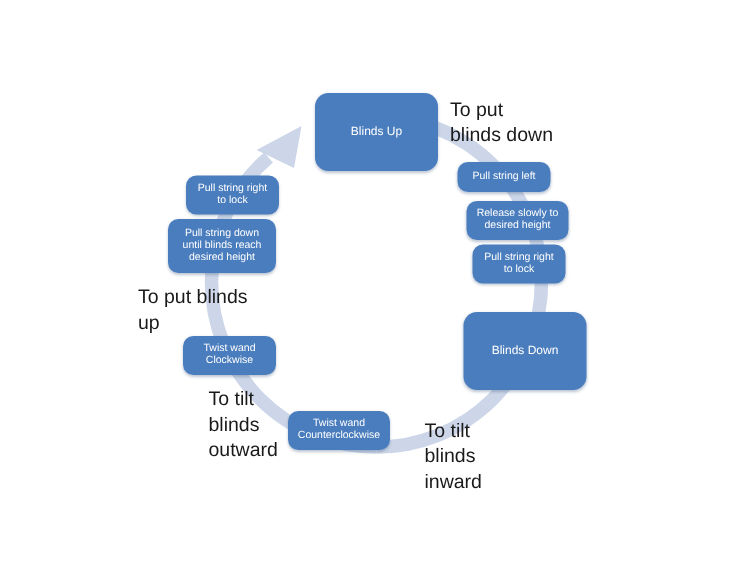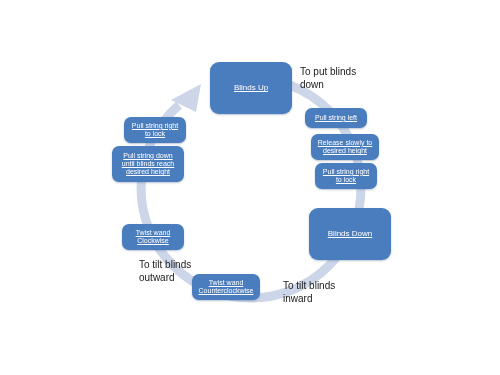--- a/index.html
+++ b/index.html
@@ -33,33 +33,32 @@
     border-radius: 7px;
     display: flex;
     align-items: center;
     justify-content: center;
     text-align: center;
     line-height: 1.18;
     box-sizing: border-box;
     padding: 2px 4px;
     box-shadow: 0 1px 2px rgba(60,90,130,0.35);
     z-index: 3;
-    text-decoration: underline;
   }
   .node.big {
     font-size: 8px;
     border-radius: 9px;
   }
   .node.small {
     font-size: 7px;
   }
   .caption {
     position: absolute;
     color: #1a1a1a;
-    font-size: 10px;
+    font-size: 13px;
     line-height: 1.3;
     z-index: 4;
     white-space: pre-line;
   }
 
   
   #node-blinds-up        { left: 210px; top: 62px;  width: 82px;  height: 52px; }
   #node-pull-left        { left: 305px; top: 108px; width: 62px;  height: 20px; }
   #node-release-slowly   { left: 311px; top: 134px; width: 68px;  height: 26px; }
   #node-pull-right-lock-r{ left: 315px; top: 163px; width: 62px;  height: 26px; }
@@ -97,14 +96,15 @@
   <div class="node small" id="node-pull-right-lock-r">Pull string right to lock</div>
   <div class="node big" id="node-blinds-down">Blinds Down</div>
   <div class="node small" id="node-twist-ccw">Twist wand Counterclockwise</div>
   <div class="node small" id="node-twist-cw">Twist wand Clockwise</div>
   <div class="node small" id="node-pull-down-until">Pull string down until  blinds reach desired height</div>
   <div class="node small" id="node-pull-right-lock-l">Pull string right to lock</div>
 
   <div class="caption" id="cap-put-down">To put blinds down</div>
   <div class="caption" id="cap-tilt-inward">To tilt blinds inward</div>
   <div class="caption" id="cap-tilt-outward">To tilt blinds outward</div>
+  <div class="caption" id="cap-put-up">To put blinds up</div>
 
 </div>
 
 </body></html>

